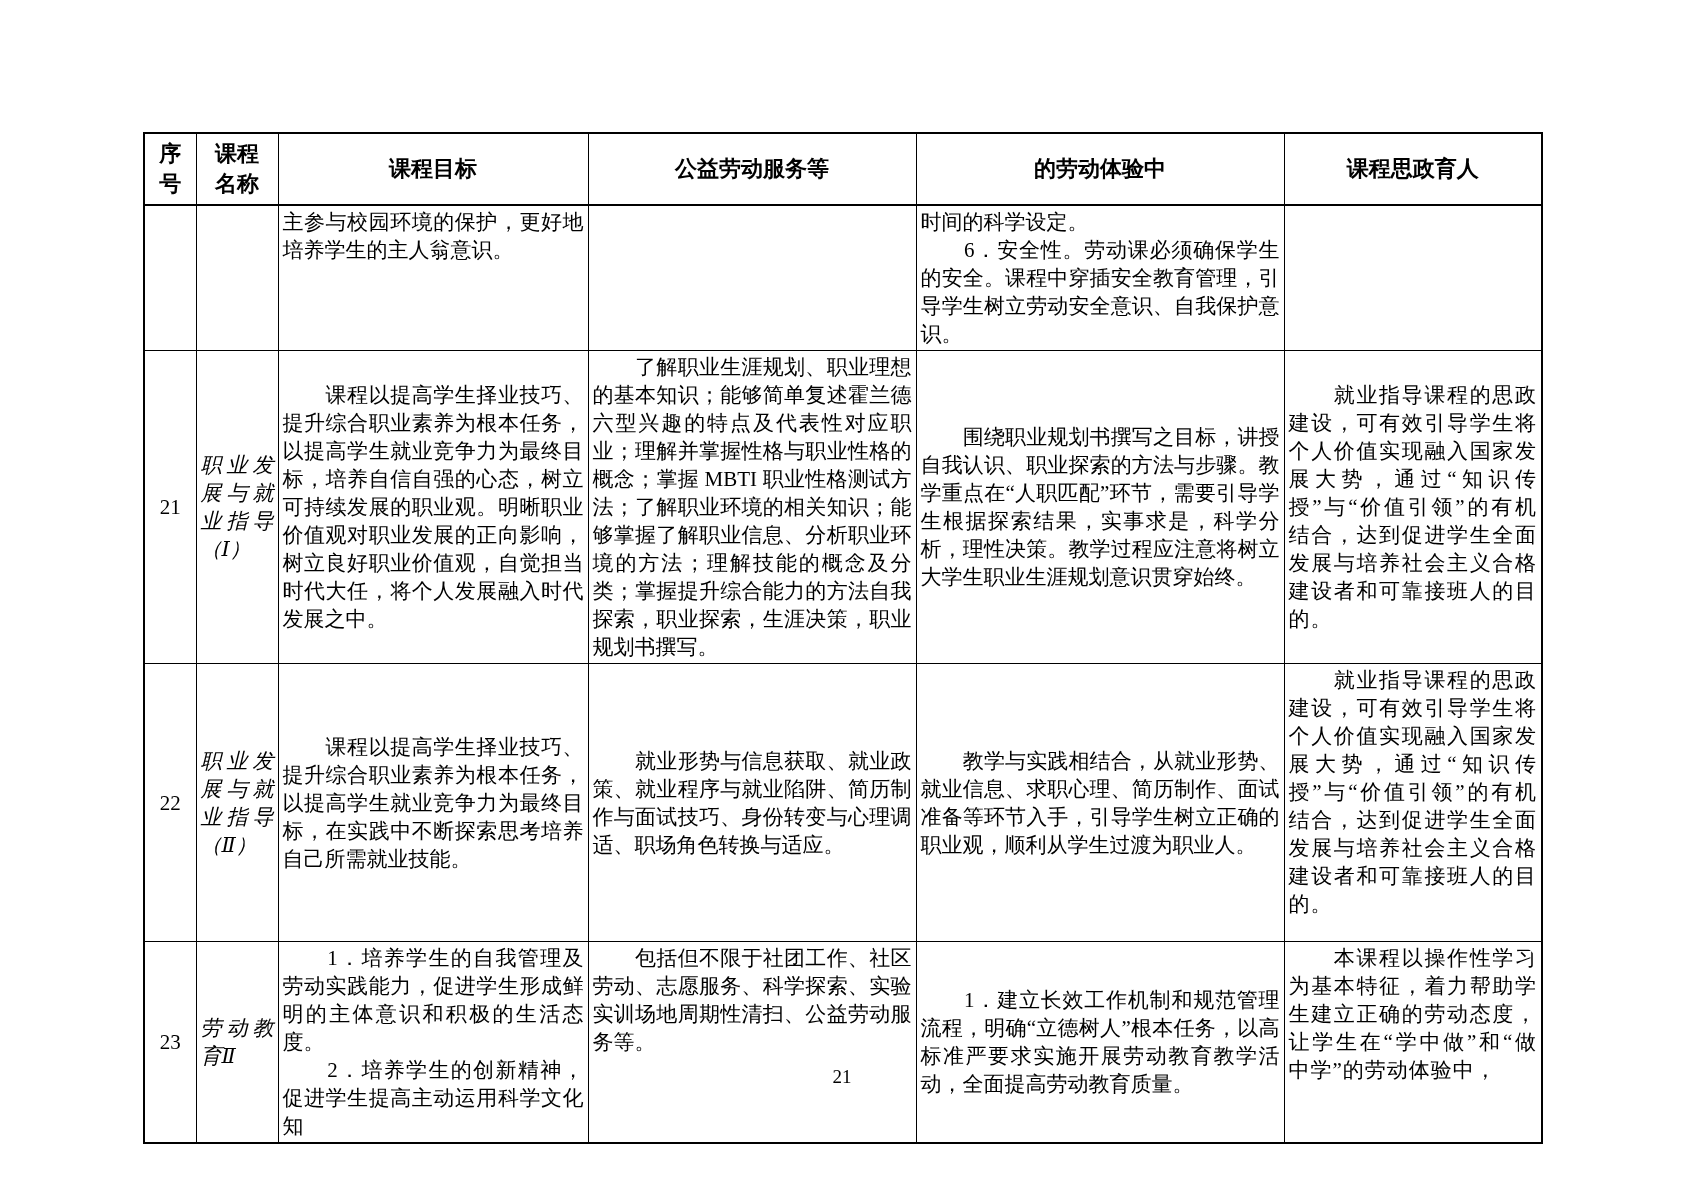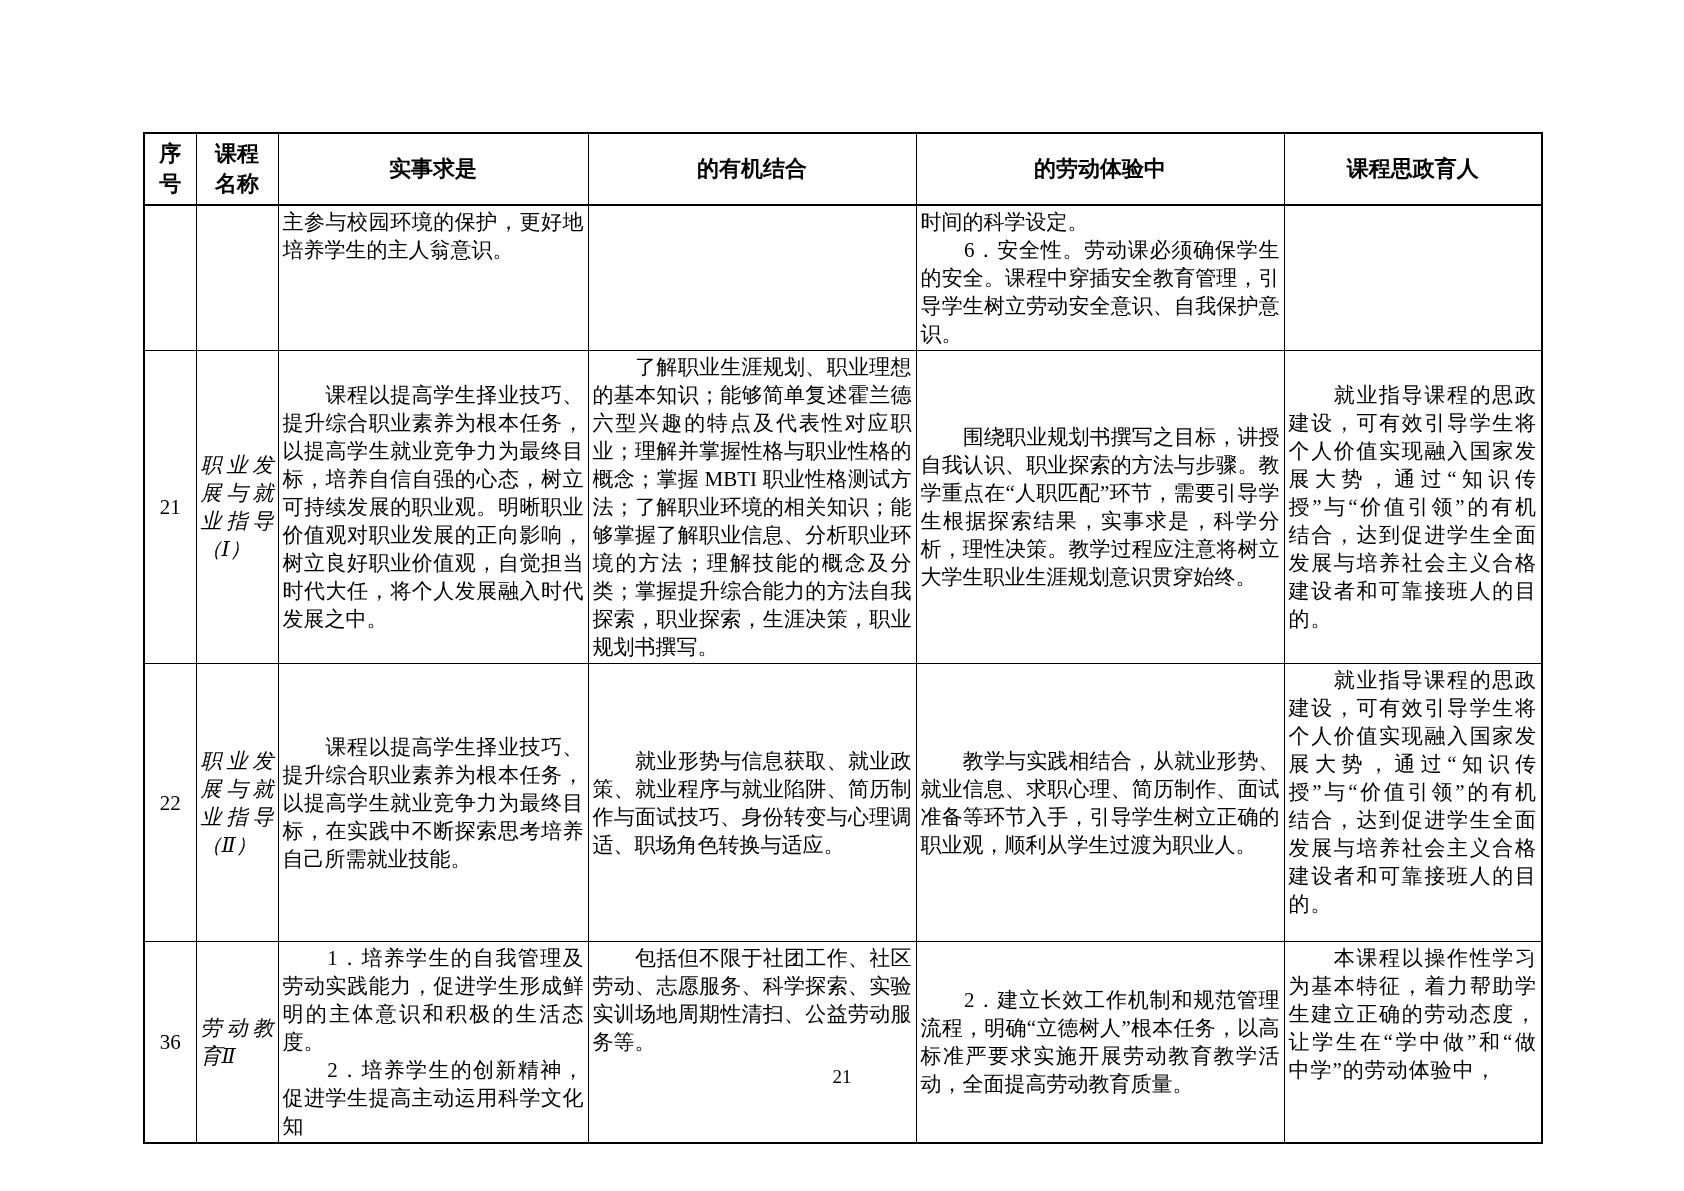--- a/index.html
+++ b/index.html
@@ -95,22 +95,22 @@
       <col style="width:328px">
       <col style="width:368px">
       <col style="width:258px">
     </colgroup>
     <thead>
       <tr class="hdr">
         <th>序
 号</th>
         <th>课程
 名称</th>
-        <th>实事求是</th>
-        <th>的有机结合</th>
+        <th>课程目标</th>
+        <th>公益劳动服务等</th>
         <th>的劳动体验中</th>
         <th>课程思政育人</th>
       </tr>
     </thead>
     <tbody>
       <tr class="row-cont">
         <td class="idx"></td>
         <td class="name"></td>
         <td class="cell v-top">主参与校园环境的保护，更好地培养学生的主人翁意识。</td>
         <td class="cell v-top"></td>
@@ -128,26 +128,26 @@
       </tr>
       <tr class="row-22">
         <td class="idx">22</td>
         <td class="name">职业发展与就业指导（Ⅱ）</td>
         <td class="cell v-mid">　　课程以提高学生择业技巧、提升综合职业素养为根本任务，以提高学生就业竞争力为最终目标，在实践中不断探索思考培养自己所需就业技能。</td>
         <td class="cell v-mid">　　就业形势与信息获取、就业政策、就业程序与就业陷阱、简历制作与面试技巧、身份转变与心理调适、职场角色转换与适应。</td>
         <td class="cell v-mid">　　教学与实践相结合，从就业形势、就业信息、求职心理、简历制作、面试准备等环节入手，引导学生树立正确的职业观，顺利从学生过渡为职业人。</td>
         <td class="cell politics v-top">　　就业指导课程的思政建设，可有效引导学生将个人价值实现融入国家发展大势，通过“知识传授”与“价值引领”的有机结合，达到促进学生全面发展与培养社会主义合格建设者和可靠接班人的目的。</td>
       </tr>
       <tr class="row-23">
-        <td class="idx">36</td>
+        <td class="idx">23</td>
         <td class="name">劳动教育Ⅱ</td>
         <td class="cell v-top">　　1．培养学生的自我管理及劳动实践能力，促进学生形成鲜明的主体意识和积极的生活态度。
 　　2．培养学生的创新精神，促进学生提高主动运用科学文化知</td>
         <td class="cell v-top">　　包括但不限于社团工作、社区劳动、志愿服务、科学探索、实验实训场地周期性清扫、公益劳动服务等。</td>
-        <td class="cell v-mid">　　2．建立长效工作机制和规范管理流程，明确“立德树人”根本任务，以高标准严要求实施开展劳动教育教学活动，全面提高劳动教育质量。</td>
+        <td class="cell v-mid">　　1．建立长效工作机制和规范管理流程，明确“立德树人”根本任务，以高标准严要求实施开展劳动教育教学活动，全面提高劳动教育质量。</td>
         <td class="cell politics v-top">　　本课程以操作性学习为基本特征，着力帮助学生建立正确的劳动态度，让学生在“学中做”和“做中学”的劳动体验中，</td>
       </tr>
     </tbody>
   </table>
 
   <div class="page-number">21</div>
 
 </div>
 
 </body></html>

